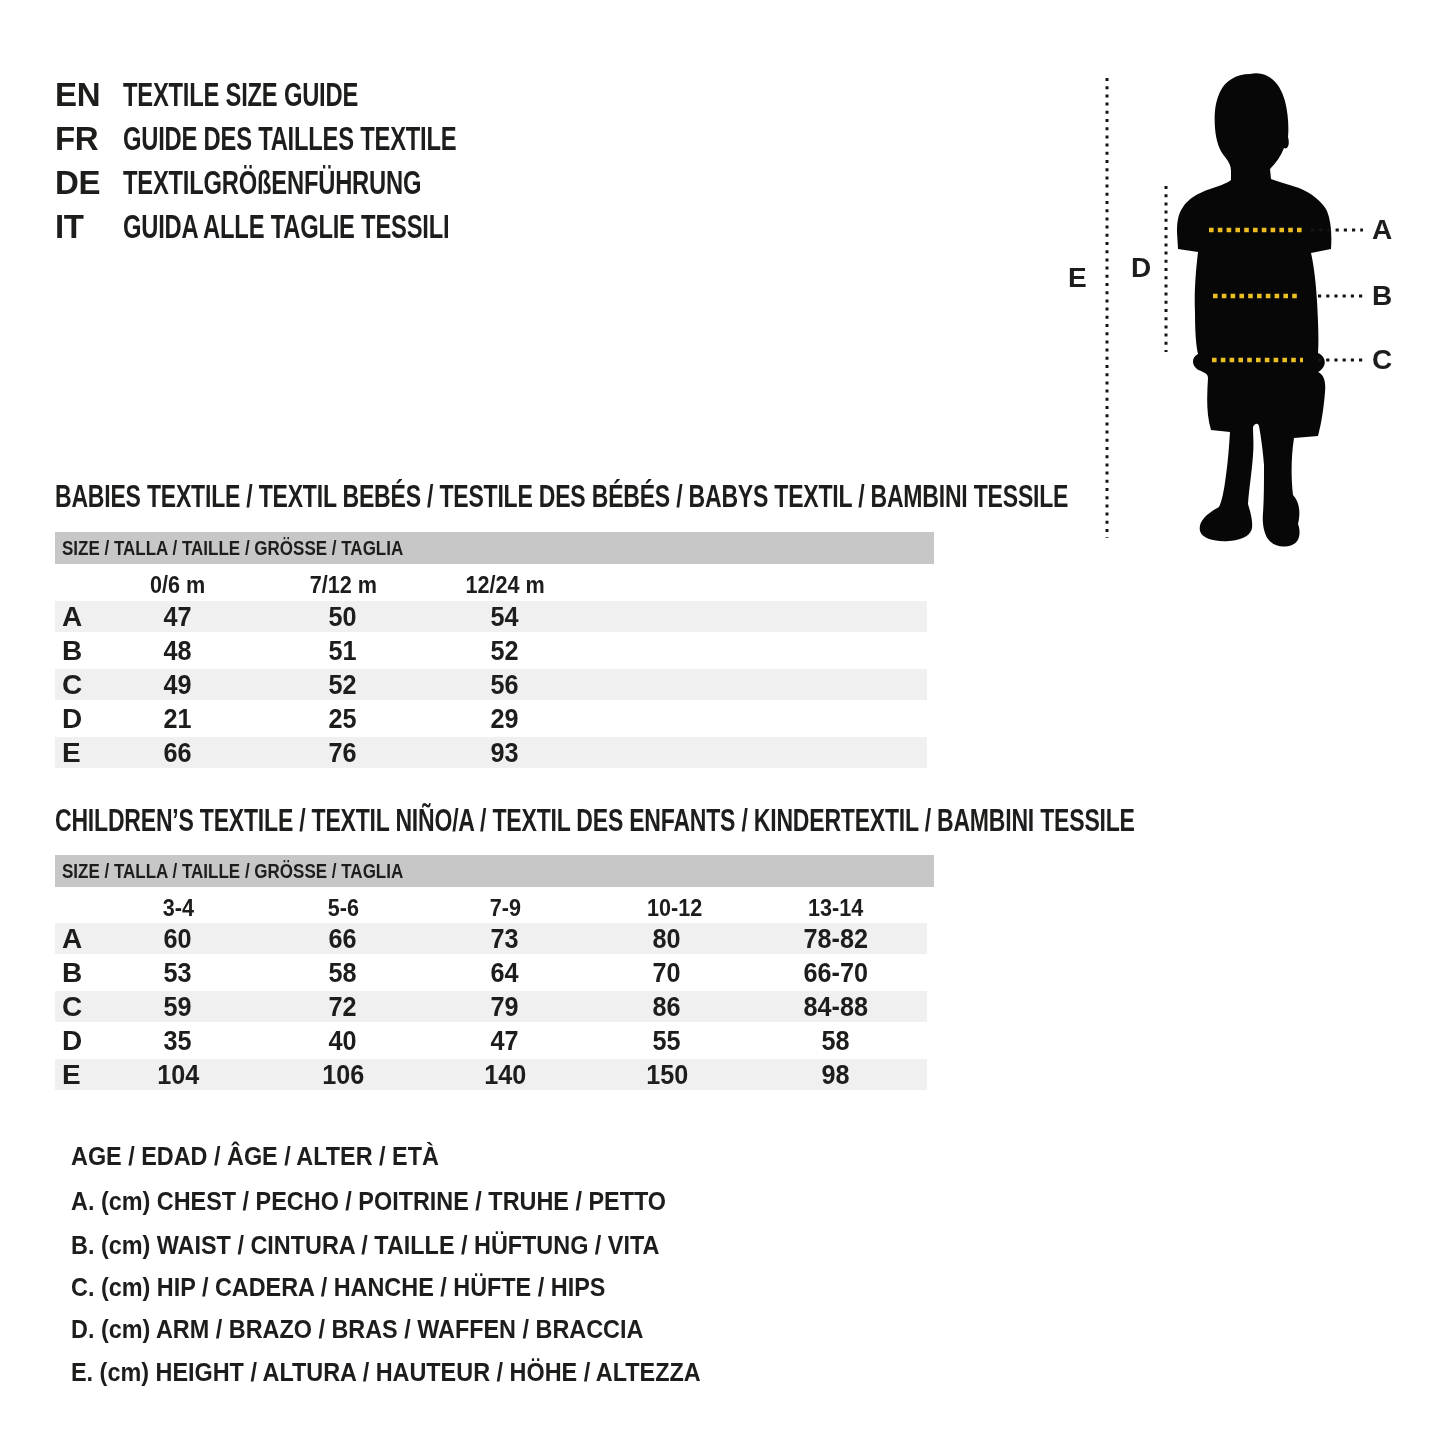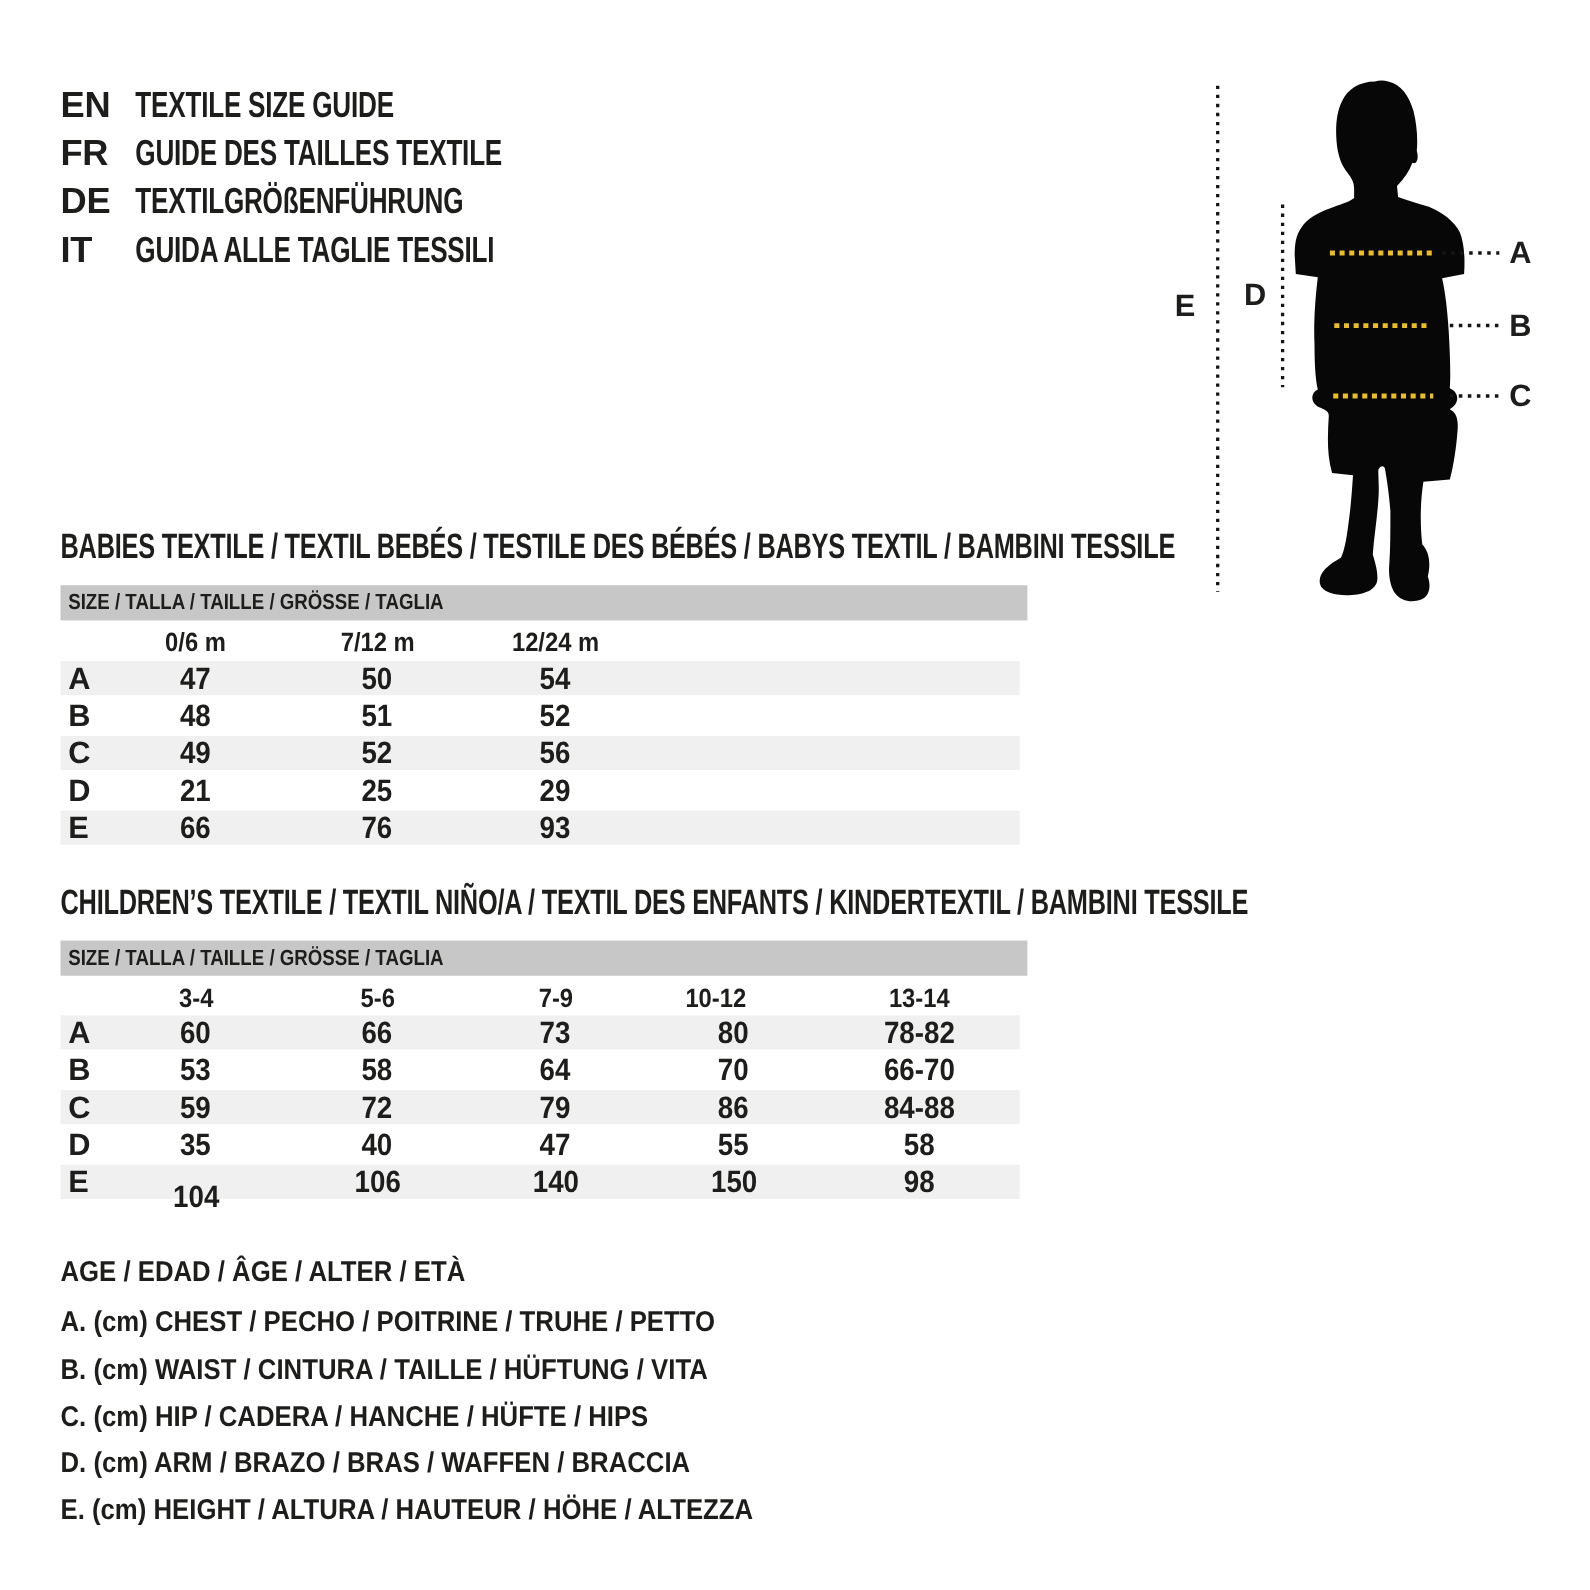--- a/index.html
+++ b/index.html
@@ -22,21 +22,21 @@
   .tbl{position:absolute;width:872px;}
   .tbl .bar{position:absolute;left:0;top:0;width:100%;height:32px;background:#c7c7c7;
             line-height:32px;font-size:20px;padding-left:7px;}
   .tbl .colhead{position:absolute;top:37px;height:32px;line-height:32px;font-size:24px;
                 width:160px;text-align:center;}
   .trow{position:absolute;left:0;width:100%;height:31px;line-height:31px;font-size:28px;}
   .trow.band{background:#f0f0f0;}
   .rletter{position:absolute;left:7px;top:0;}
   .cell{position:absolute;top:0;width:160px;text-align:center;}
   
-  .legend-line{position:absolute;left:55px;height:30px;line-height:30px;font-size:26px;}
+  .legend-line{position:absolute;left:71px;height:30px;line-height:30px;font-size:26px;}
   
   .fig-label{position:absolute;font-size:28px;line-height:28px;}
 </style>
 </head>
 <body>
 
 <div class="canvas">
 
   <div class="abs" style="left:55px;top:73px;width:600px;">
     <div class="lang-row">
@@ -152,21 +152,21 @@
     <span class="sxL s72">CHILDREN’S TEXTILE / TEXTIL NIÑO/A / TEXTIL DES ENFANTS / KINDERTEXTIL / BAMBINI TESSILE</span>
   </div>
 
   <div class="tbl" style="left:55px;top:855px;height:242px;">
     <div class="bar">
       <span class="sxL s85">SIZE / TALLA / TAILLE / GRÖSSE / TAGLIA</span>
     </div>
     <div class="colhead" style="left:43px;"><span class="sxC s90">3-4</span></div>
     <div class="colhead" style="left:208px;"><span class="sxC s90">5-6</span></div>
     <div class="colhead" style="left:370px;"><span class="sxC s90">7-9</span></div>
-    <div class="colhead" style="left:516px;text-decoration:underline;"><span class="sxC s90">10-12</span></div>
+    <div class="colhead" style="left:540px;text-decoration:underline;"><span class="sxC s90">10-12</span></div>
     <div class="colhead" style="left:701px;"><span class="sxC s90">13-14</span></div>
 
     <div class="trow band" style="top:68px;">
       <span class="rletter">A</span>
       <span class="cell" style="left:43px;"><span class="sxC s90">60</span></span>
       <span class="cell" style="left:208px;"><span class="sxC s90">66</span></span>
       <span class="cell" style="left:370px;"><span class="sxC s90">73</span></span>
       <span class="cell" style="left:532px;"><span class="sxC s90">80</span></span>
       <span class="cell" style="left:701px;"><span class="sxC s90">78-82</span></span>
     </div>
@@ -189,21 +189,21 @@
     <div class="trow" style="top:170px;">
       <span class="rletter">D</span>
       <span class="cell" style="left:43px;"><span class="sxC s90">35</span></span>
       <span class="cell" style="left:208px;"><span class="sxC s90">40</span></span>
       <span class="cell" style="left:370px;"><span class="sxC s90">47</span></span>
       <span class="cell" style="left:532px;"><span class="sxC s90">55</span></span>
       <span class="cell" style="left:701px;"><span class="sxC s90">58</span></span>
     </div>
     <div class="trow band" style="top:204px;">
       <span class="rletter">E</span>
-      <span class="cell" style="left:43px;margin-top:13px;"><span class="sxC s90">104</span></span>
+      <span class="cell" style="left:43px;"><span class="sxC s90">104</span></span>
       <span class="cell" style="left:208px;"><span class="sxC s90">106</span></span>
       <span class="cell" style="left:370px;"><span class="sxC s90">140</span></span>
       <span class="cell" style="left:532px;"><span class="sxC s90">150</span></span>
       <span class="cell" style="left:701px;"><span class="sxC s90">98</span></span>
     </div>
   </div>
 
   <div class="legend-line" style="top:1141px;"><span class="sxL s90">AGE / EDAD / ÂGE / ALTER / ETÀ</span></div>
   <div class="legend-line" style="top:1186px;"><span class="sxL s90">A. (cm) CHEST / PECHO / POITRINE / TRUHE / PETTO</span></div>
   <div class="legend-line" style="top:1230px;"><span class="sxL s90">B. (cm) WAIST / CINTURA / TAILLE / HÜFTUNG / VITA</span></div>

